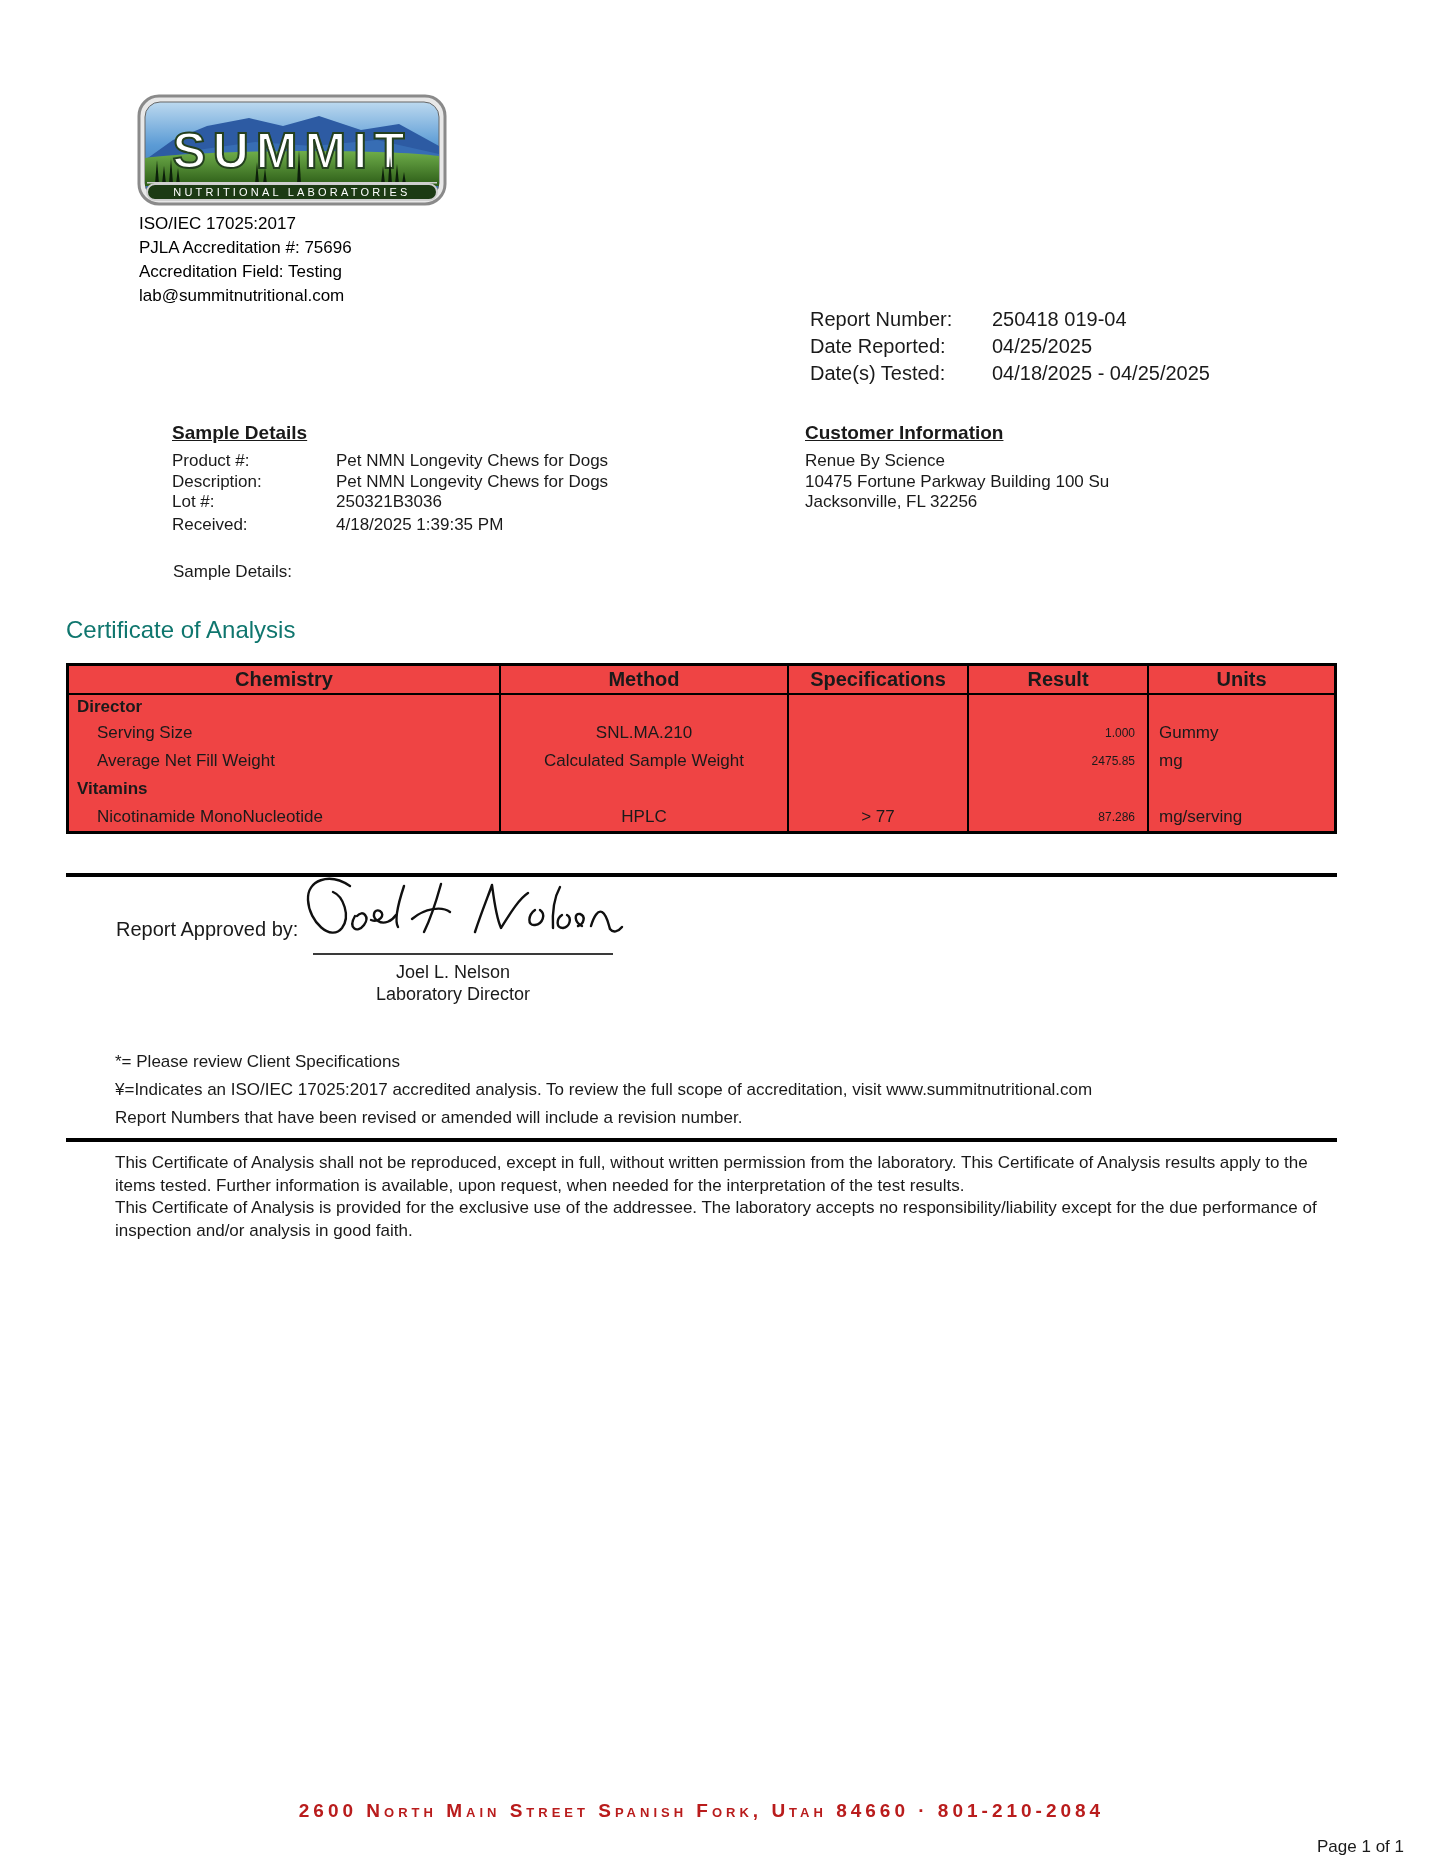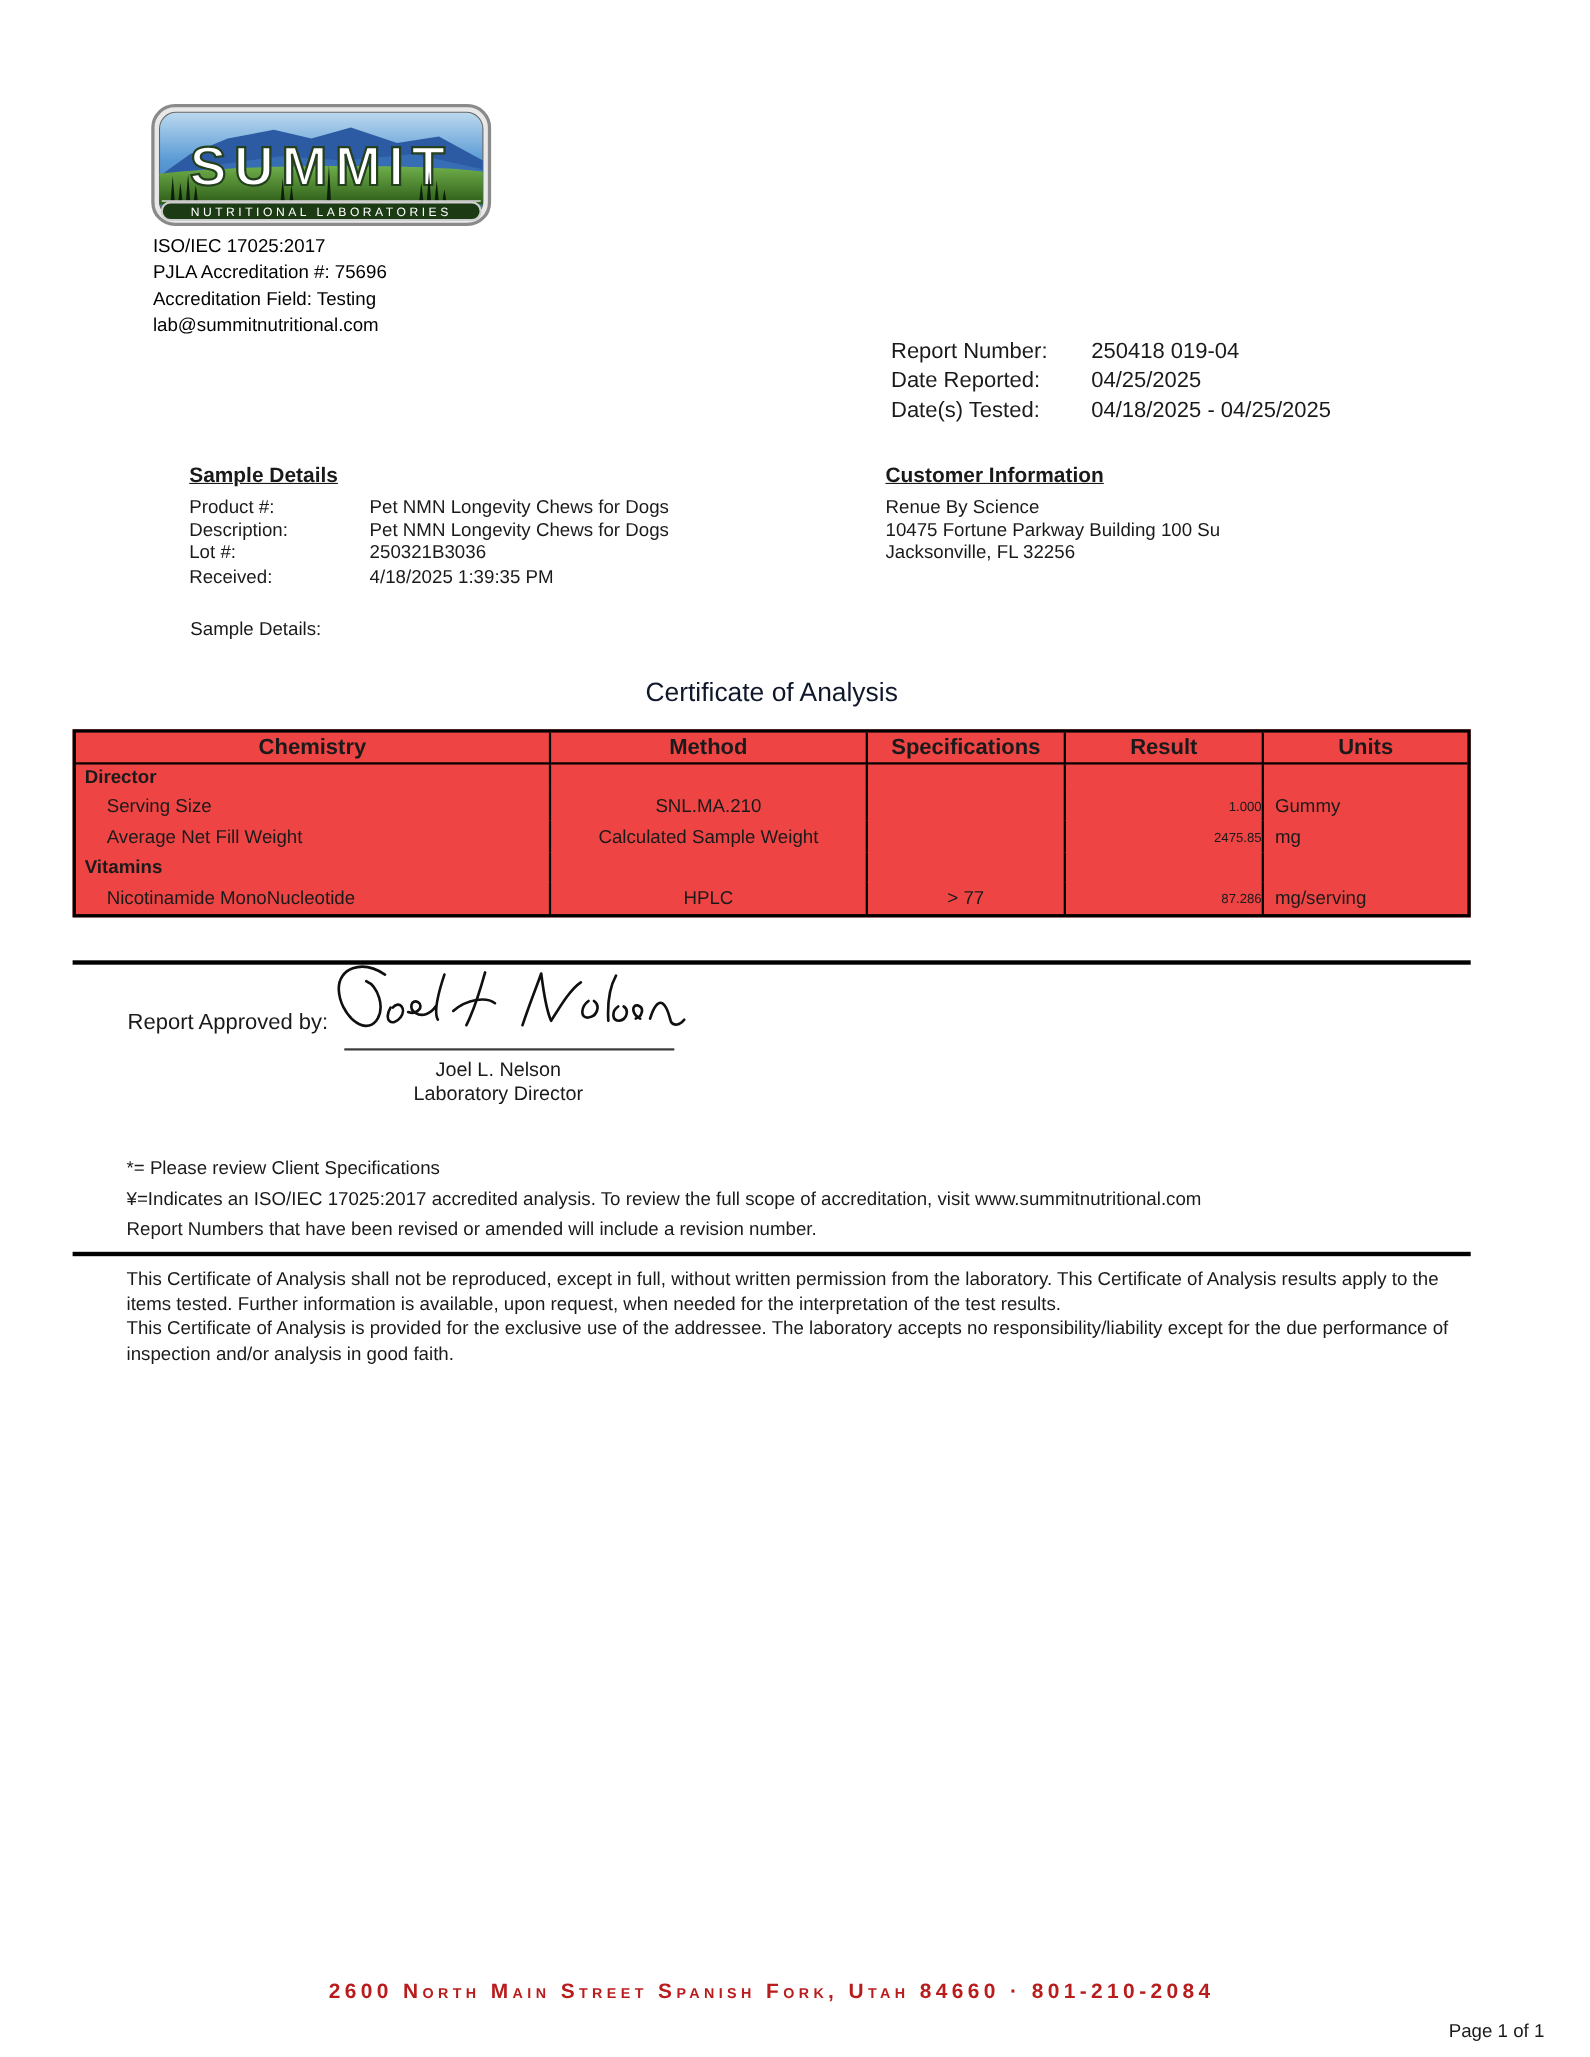--- a/index.html
+++ b/index.html
@@ -28,39 +28,39 @@
   
   .sec-heading { font-size:19px; font-weight:bold; text-decoration:underline; margin:0 0 7px 0; }
   .sample-block { left:172px; top:378px; }
   .customer-block { left:805px; top:378px; }
   .kv-row { display:flex; font-size:17px; line-height:20.5px; }
   .kv-label { width:164px; }
   .cust-line { font-size:17px; line-height:20.5px; }
   .sample-details-label { left:173px; top:518px; font-size:17px; }
 
   
-  .coa-title { left:66px; top:572px; width:1271px; text-align:center; font-size:24px; color:#0f172a; }
+  .coa-title { left:66px; top:572px; width:1271px; font-size:24px; color:#0f766e; }
 
   
   .coa-table {
     left:66px; top:619px; width:1271px;
     display:grid;
     grid-template-columns:432px 288px 180px 180px 185px;
     grid-template-rows:29px 24px 27px 29px 27px 29px;
     border:3px solid #000;
     box-sizing:border-box;
     background:#ef4444;
   }
   .c { display:flex; align-items:center; box-sizing:border-box; border-right:2px solid #000; font-size:17px; overflow:hidden; }
   .c.last { border-right:none; }
   .c.head { border-bottom:2px solid #000; justify-content:center; font-weight:bold; font-size:20px; }
   .c.sect { font-weight:bold; padding-left:8px; }
   .c.name { padding-left:28px; }
   .c.center { justify-content:center; }
-  .c.result { justify-content:flex-end; padding-right:0; font-size:12px; }
+  .c.result { justify-content:flex-end; padding-right:12px; font-size:12px; }
   .c.units { padding-left:10px; }
 
   
   .rule { background:#000; height:4px; }
   .rule1 { left:66px; top:829px; width:1271px; }
   .rule2 { left:66px; top:1094px; width:1271px; }
 
   
   .approve-label { left:116px; top:874px; font-size:20px; }
   .signature { left:295px; top:826px; width:330px; height:88px; }

